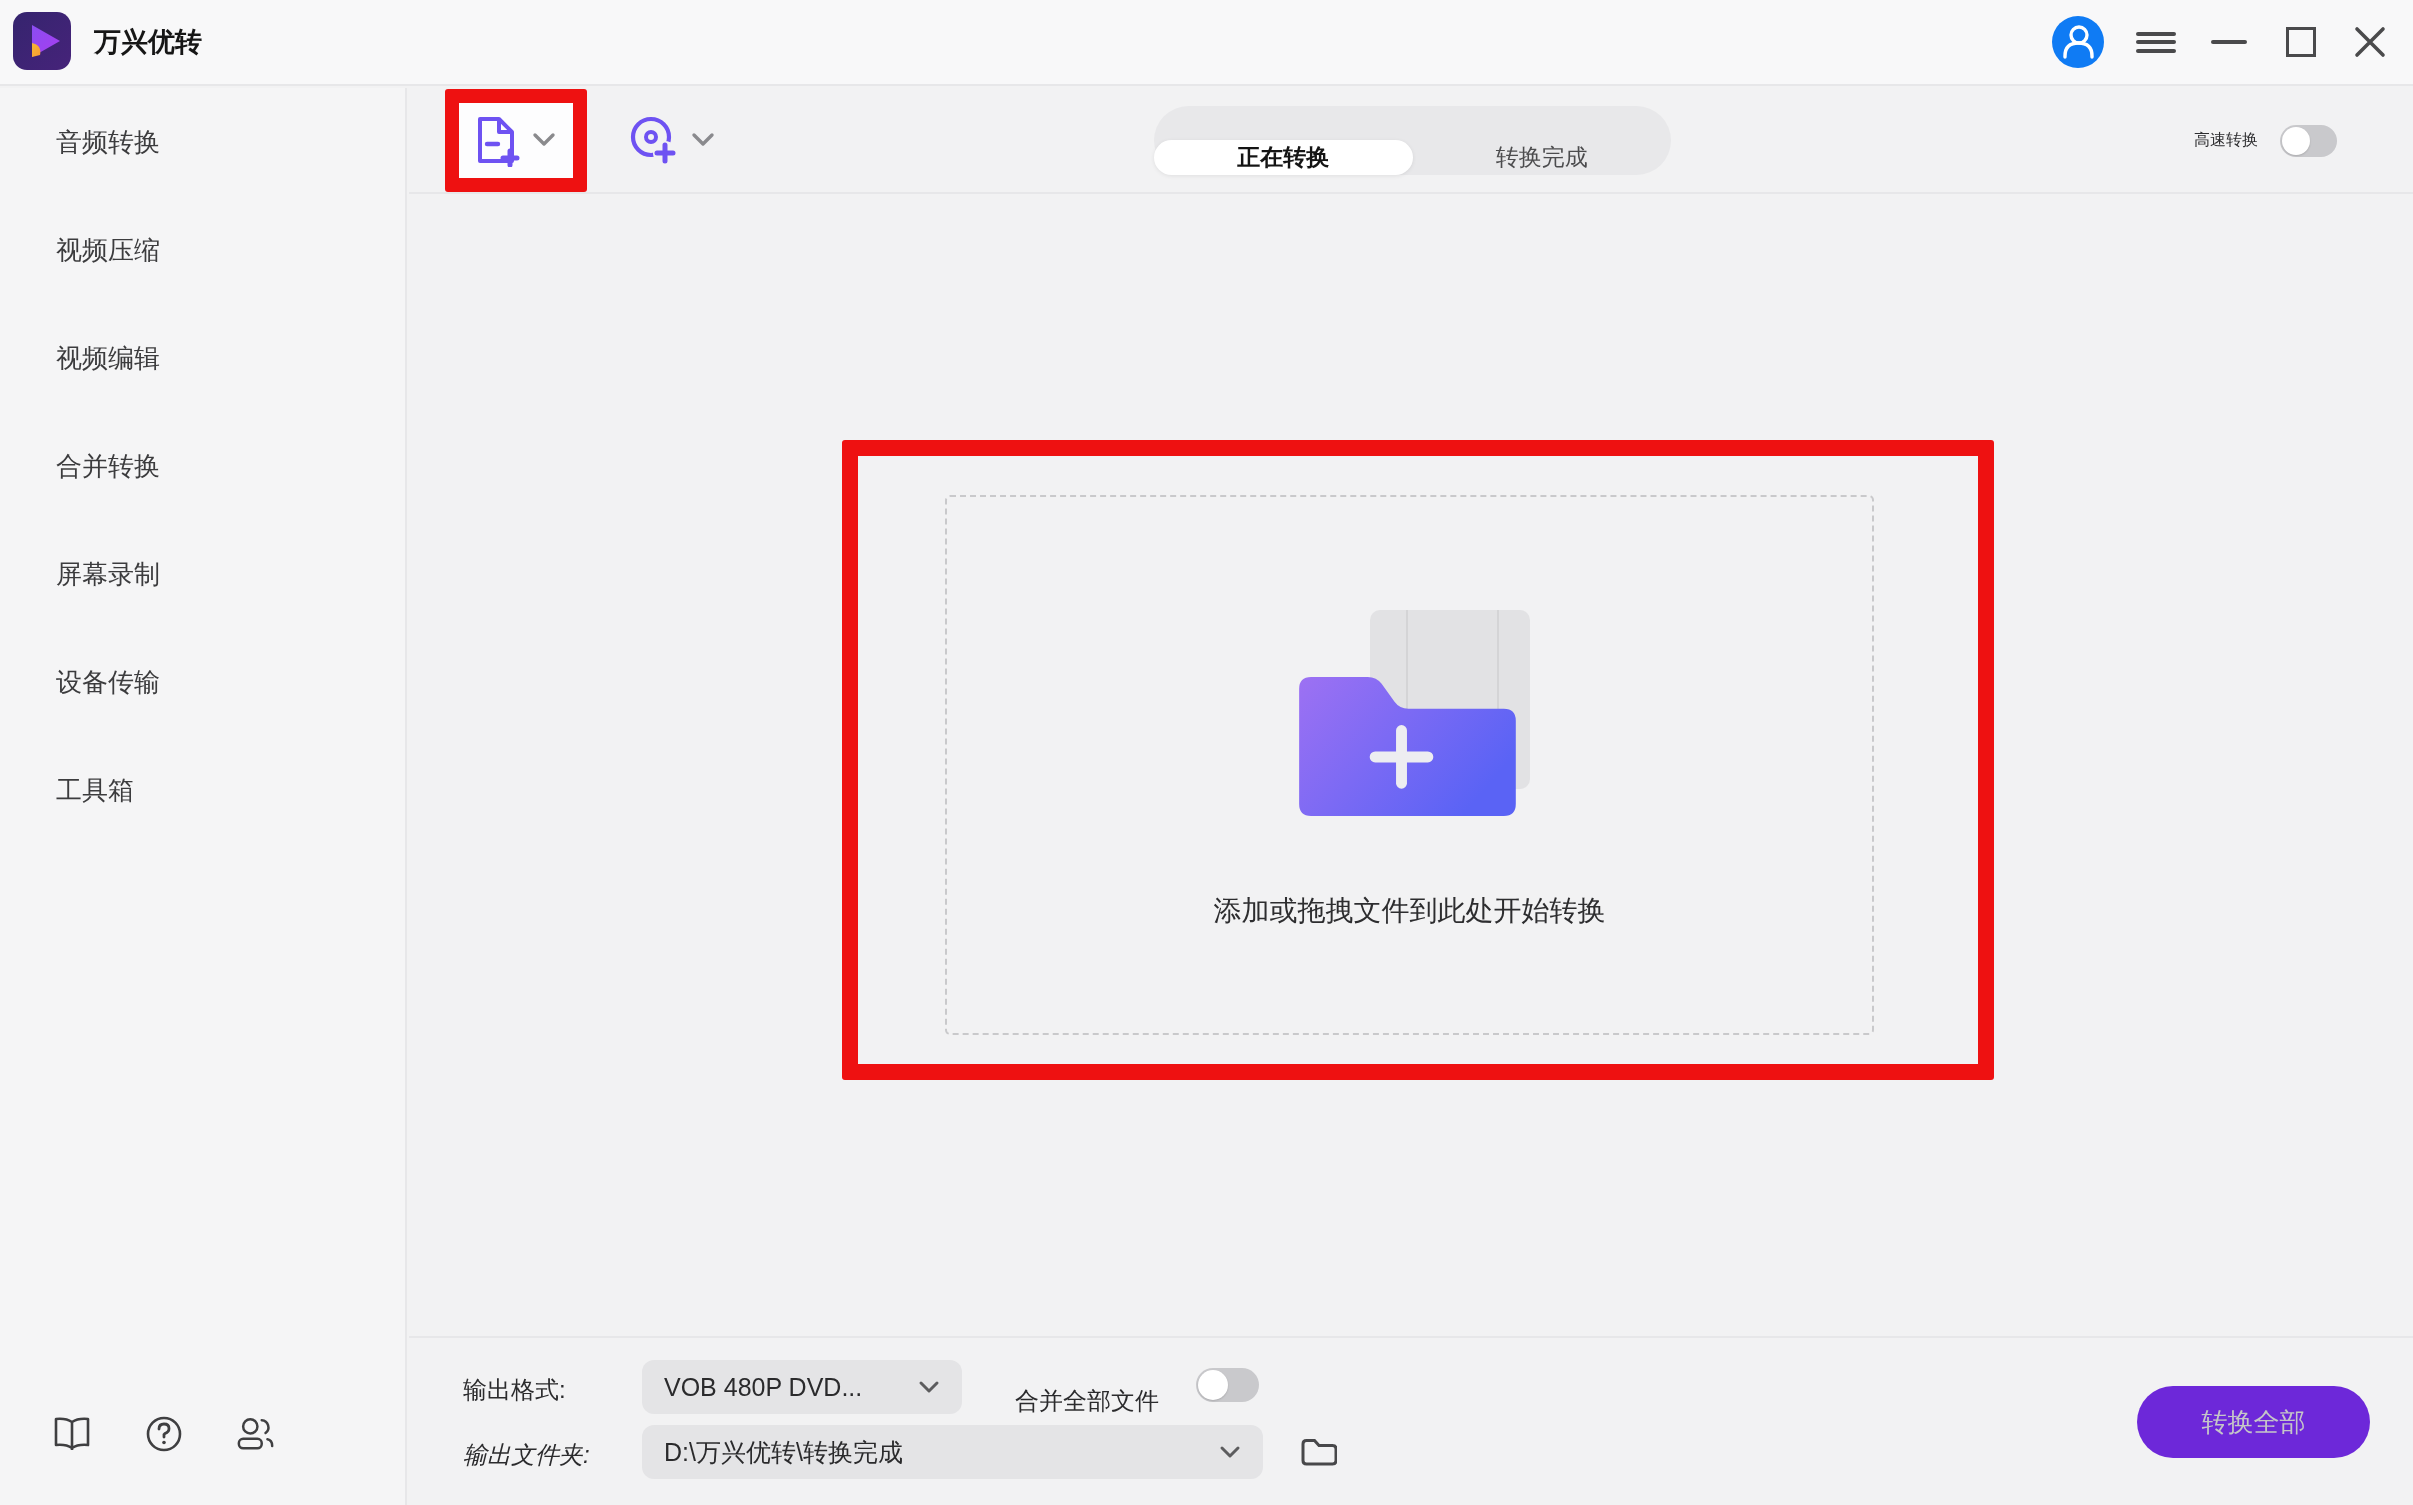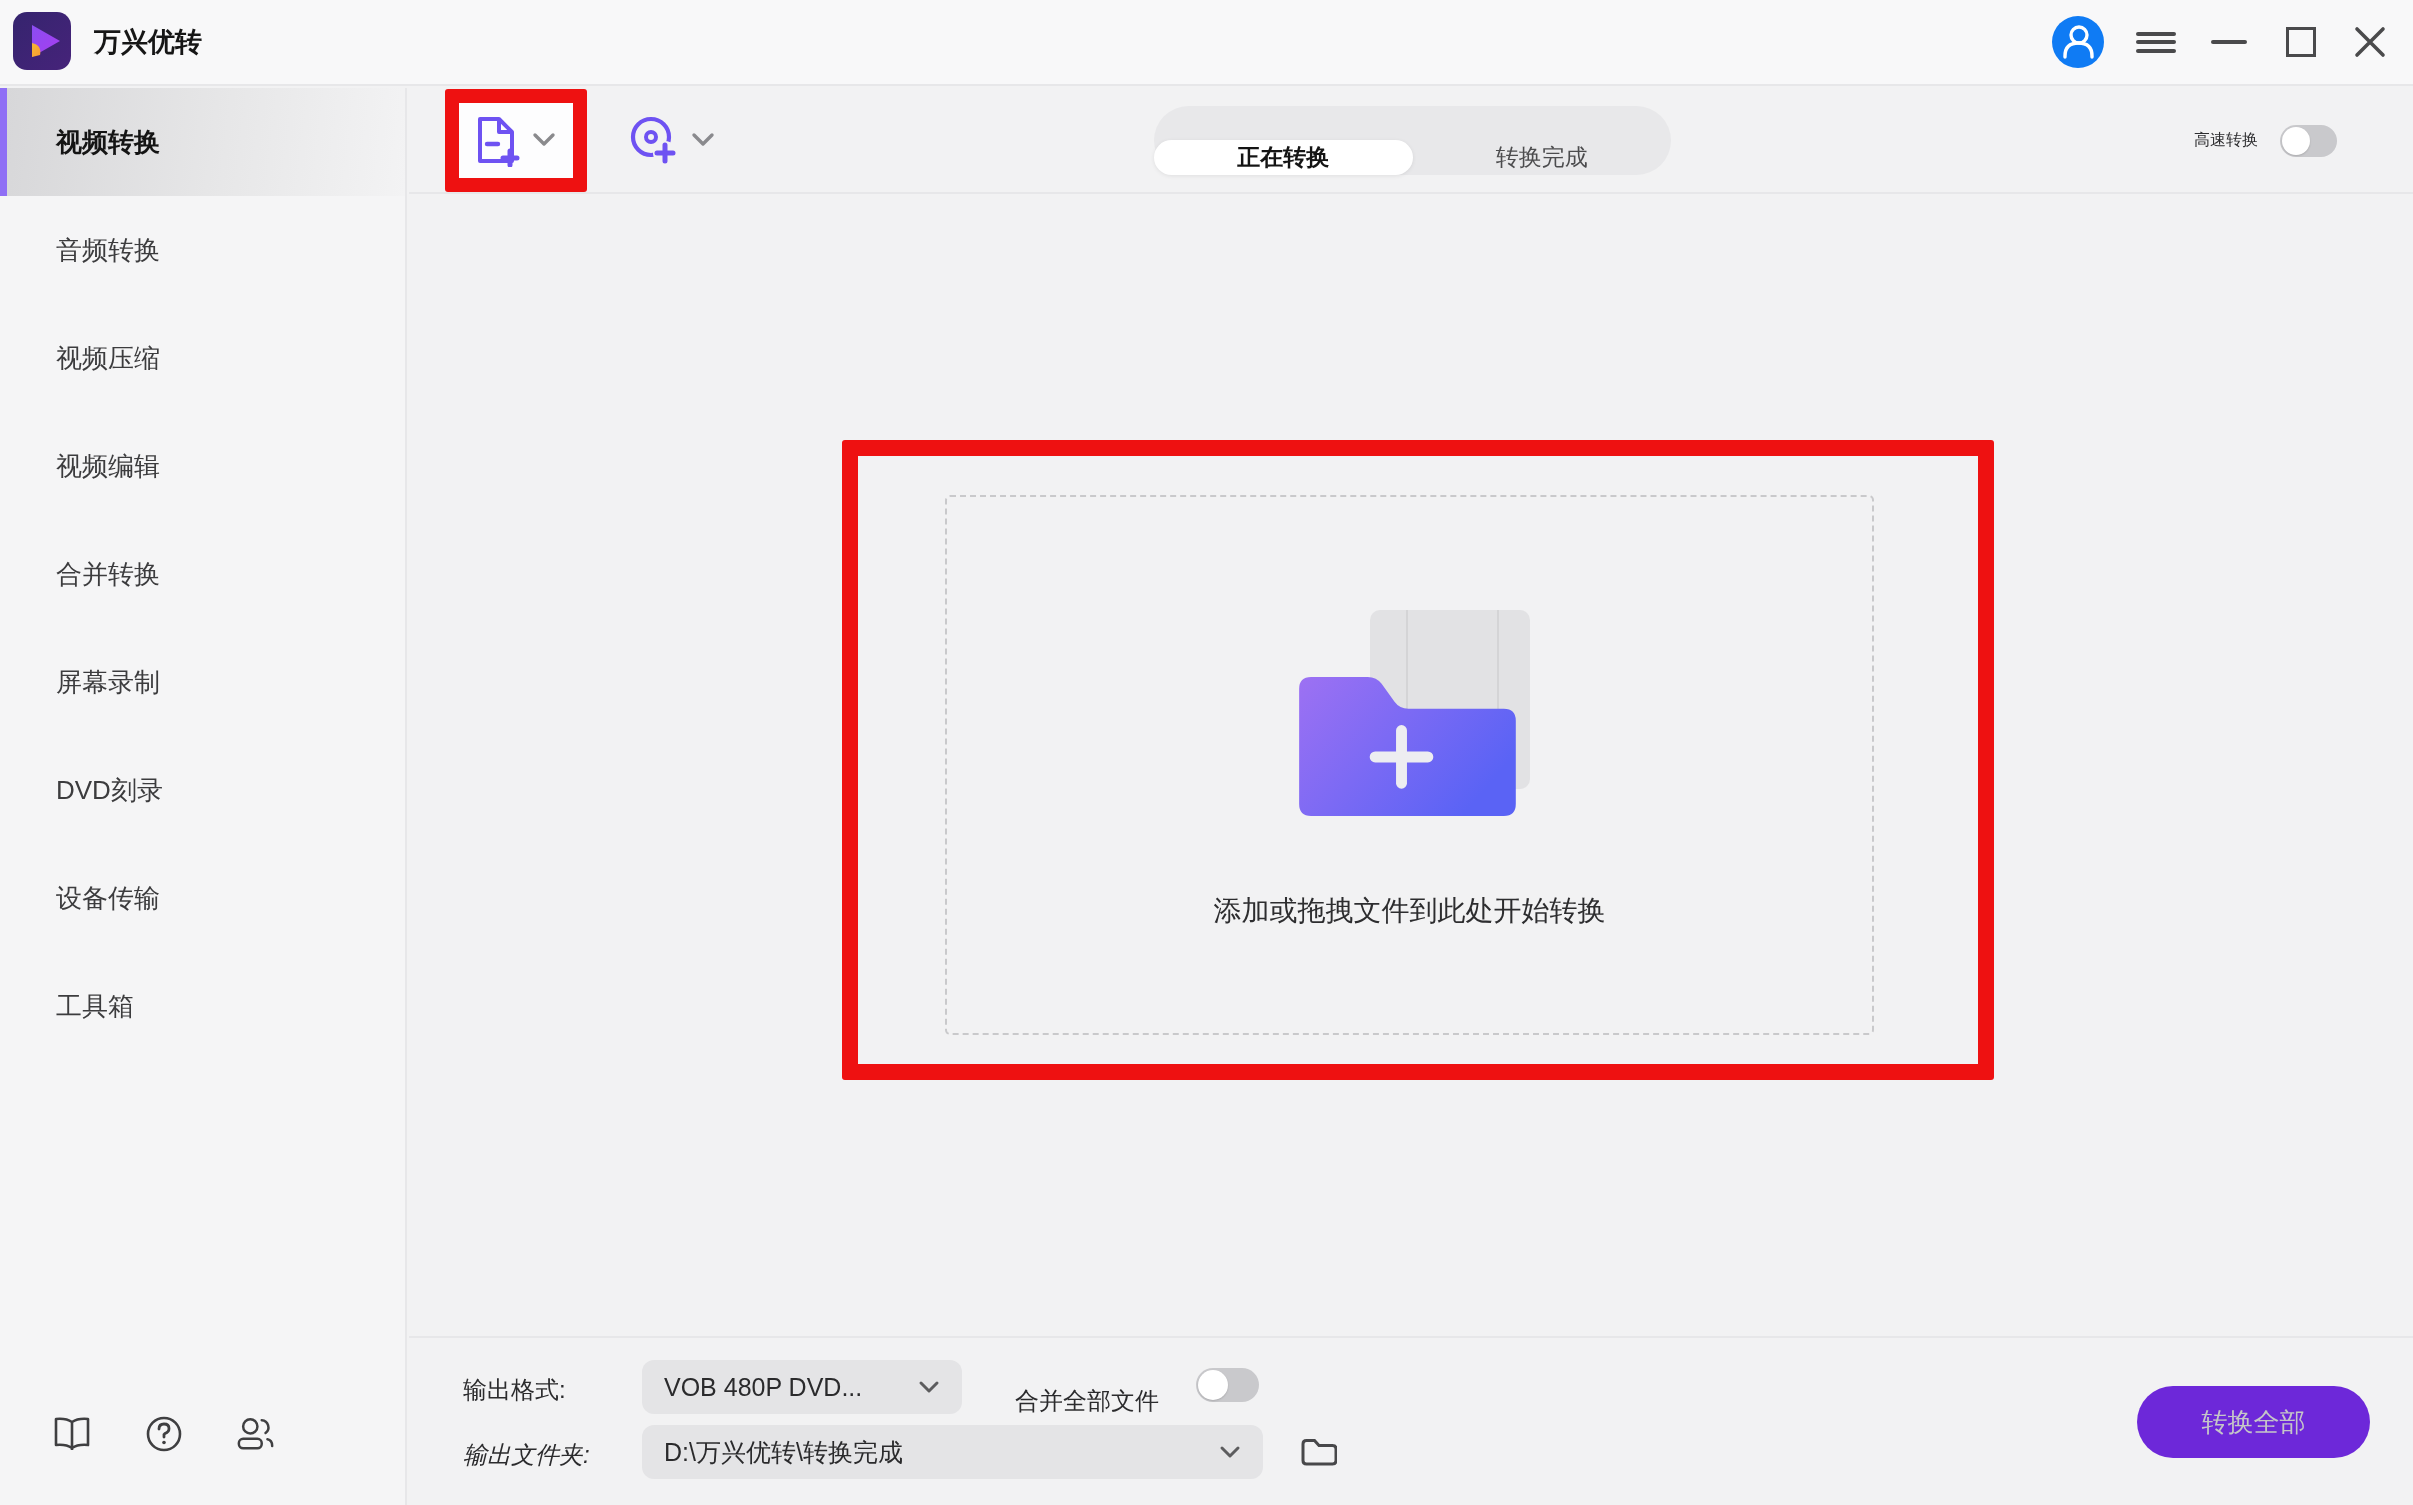--- a/index.html
+++ b/index.html
@@ -133,40 +133,34 @@
         <div class="max-box"></div>
       </div>
     <div class="win-btn close">
       <svg width="34" height="34" viewBox="0 0 34 34">
           <path d="M4 4 L30 30 M30 4 L4 30" stroke="#4a4a4c" stroke-width="3.6" stroke-linecap="round"></path>
         </svg>
     </div>
   </div>
 
   <div class="sidebar">
-    <div class="side-item active">
-        <span>视频转换</span>
-      </div>
     <div class="side-item">
         <span>音频转换</span>
       </div>
     <div class="side-item">
         <span>视频压缩</span>
       </div>
     <div class="side-item">
         <span>视频编辑</span>
       </div>
     <div class="side-item">
         <span>合并转换</span>
       </div>
     <div class="side-item">
         <span>屏幕录制</span>
-      </div>
-    <div class="side-item">
-        <span>DVD刻录</span>
       </div>
     <div class="side-item">
         <span>设备传输</span>
       </div>
     <div class="side-item">
         <span>工具箱</span>
       </div>
 
     <div class="side-bottom">
       <div class="sicon">

